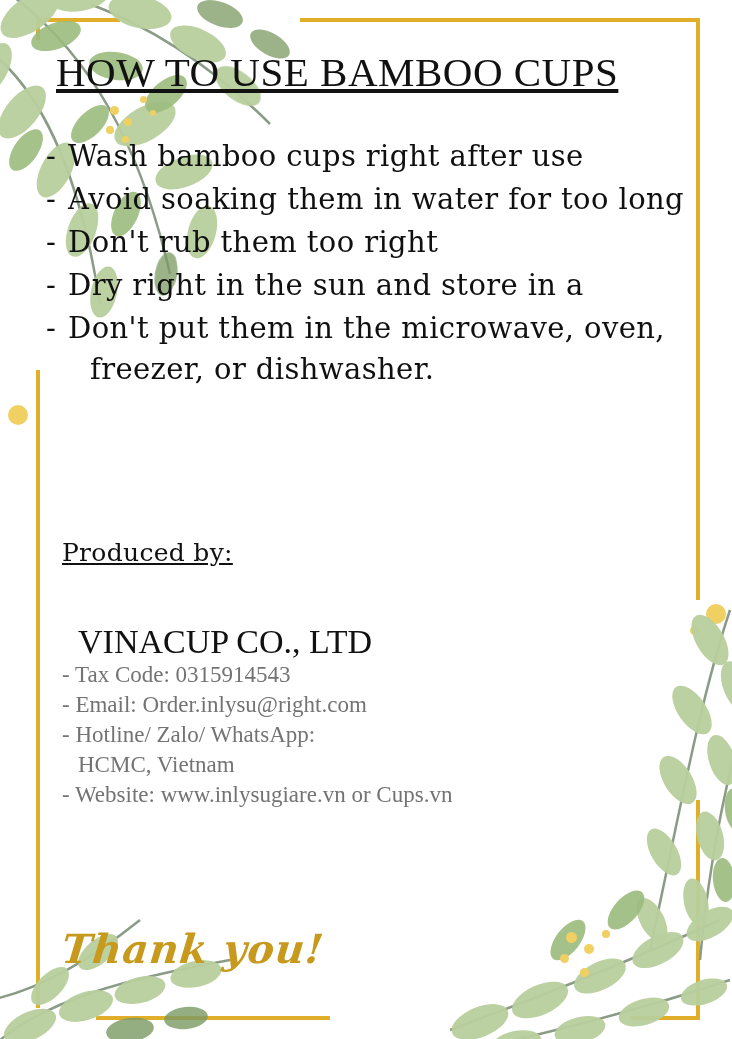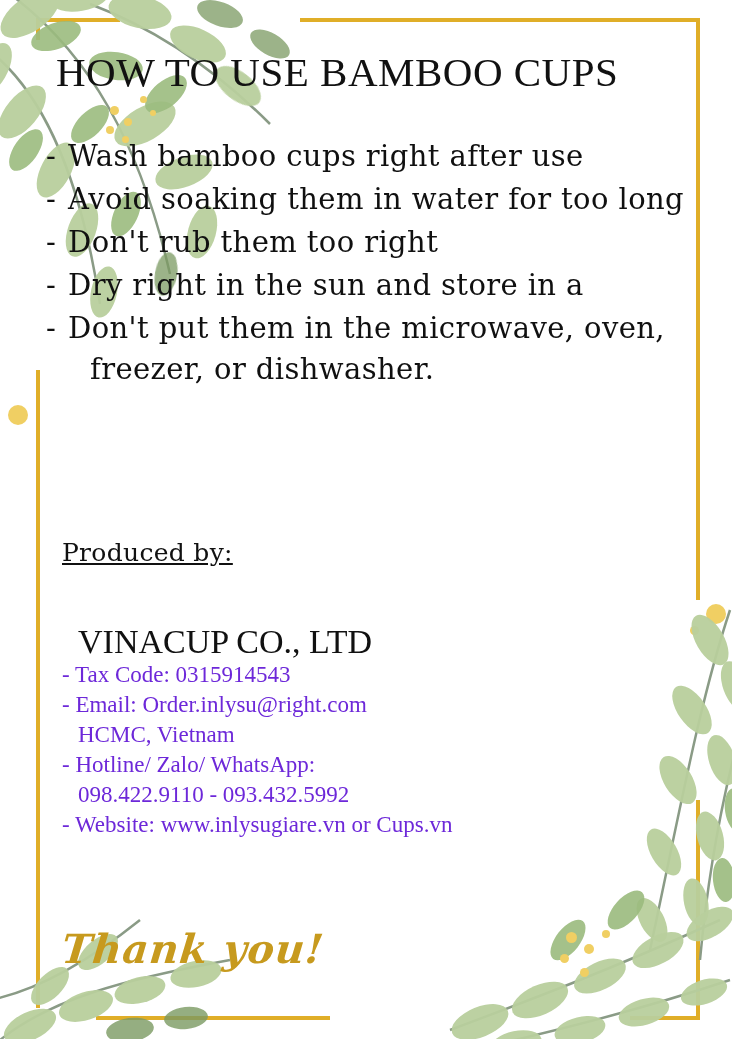--- a/index.html
+++ b/index.html
@@ -57,20 +57,21 @@
   
   .title {
     position: absolute;
     left: 56px;
     top: 48px;
     font-family: "Liberation Serif", serif;
     font-size: 41px;
     letter-spacing: 0.5px;
     color: #111111;
     white-space: nowrap;
+    text-decoration: underline;
   }
 
   .tips {
     position: absolute;
     left: 46px;
     top: 142px;
     width: 670px;
   }
   .tip {
     display: flex;
@@ -116,21 +117,21 @@
   }
 
   .details {
     position: absolute;
     left: 62px;
     top: 660px;
     width: 640px;
     font-family: "Liberation Serif", serif;
     font-size: 23px;
     line-height: 30px;
-    color: #6d28d9;
+    color: #737373;
   }
   .details .d-line { white-space: pre-wrap; }
   .details .d-cont { padding-left: 16px; }
 
   .thanks {
     position: absolute;
     left: 62px;
     top: 925px;
     font-family: "DejaVu Serif", serif;
     font-style: italic;
@@ -314,21 +315,20 @@
     </div>
 
   </div>
 
   <div class="produced">Produced by:</div>
   <div class="company">VINACUP CO., LTD</div>
 
   <div class="details">
     <div class="d-line">- Tax Code: 0315914543</div>
     <div class="d-line">- Email: Order.inlysu@right.com</div>
+    <div class="d-line">- Hotline/ Zalo/ WhatsApp:</div>
     <div class="d-line d-cont">HCMC, Vietnam</div>
-    <div class="d-line">- Hotline/ Zalo/ WhatsApp:</div>
-    <div class="d-line d-cont">098.422.9110 - 093.432.5992</div>
     <div class="d-line">- Website: www.inlysugiare.vn or Cups.vn</div>
   </div>
 
   <div class="thanks">Thank you!</div>
 
 </div>
 
 </body></html>

